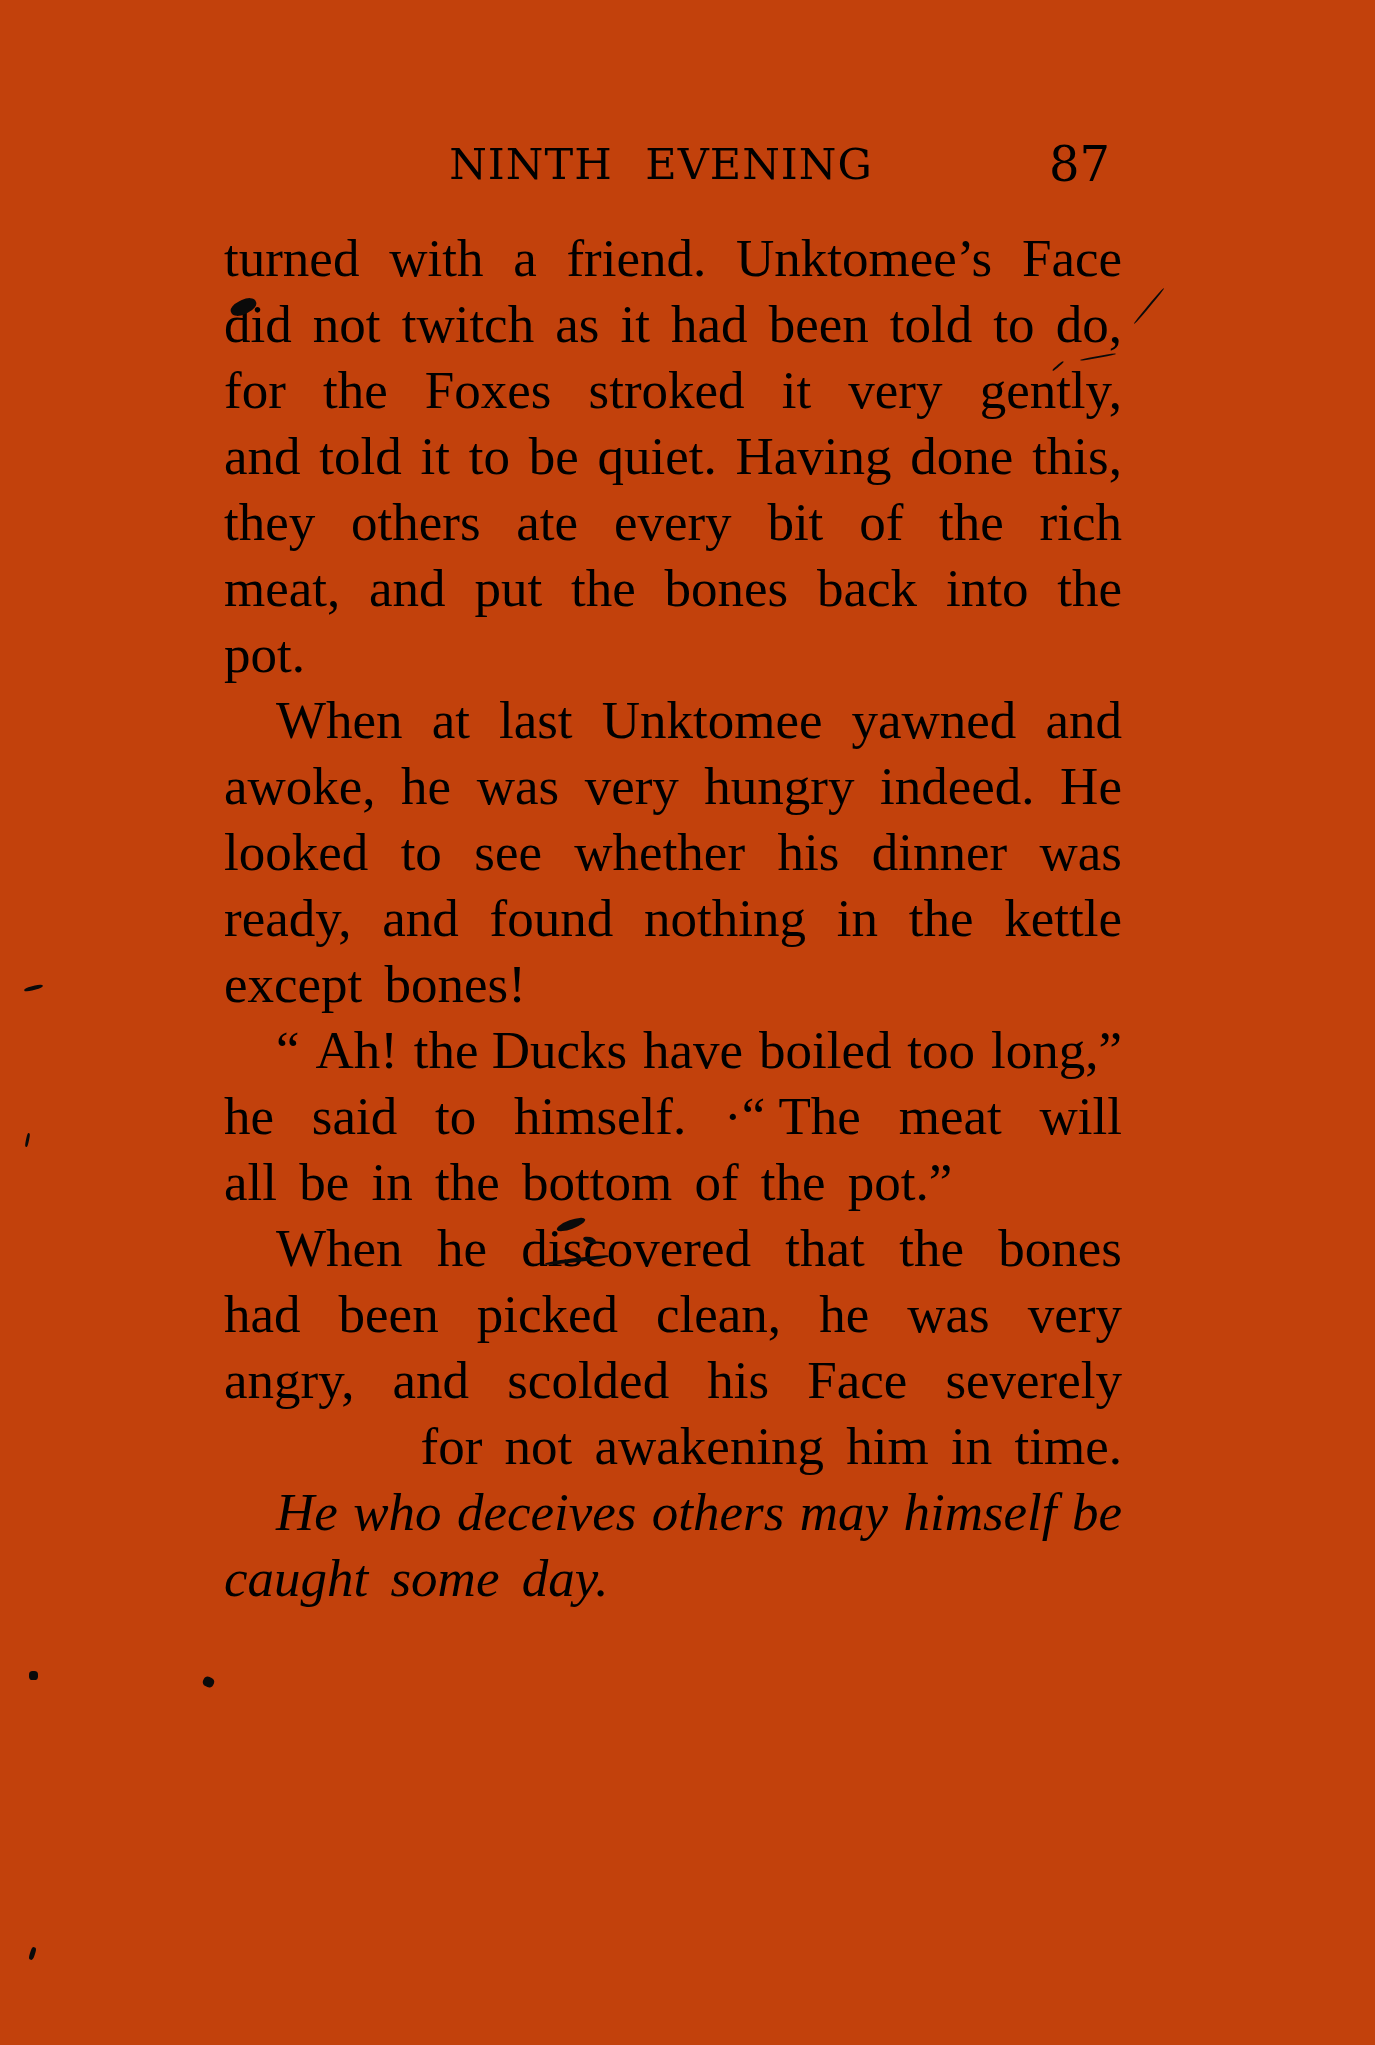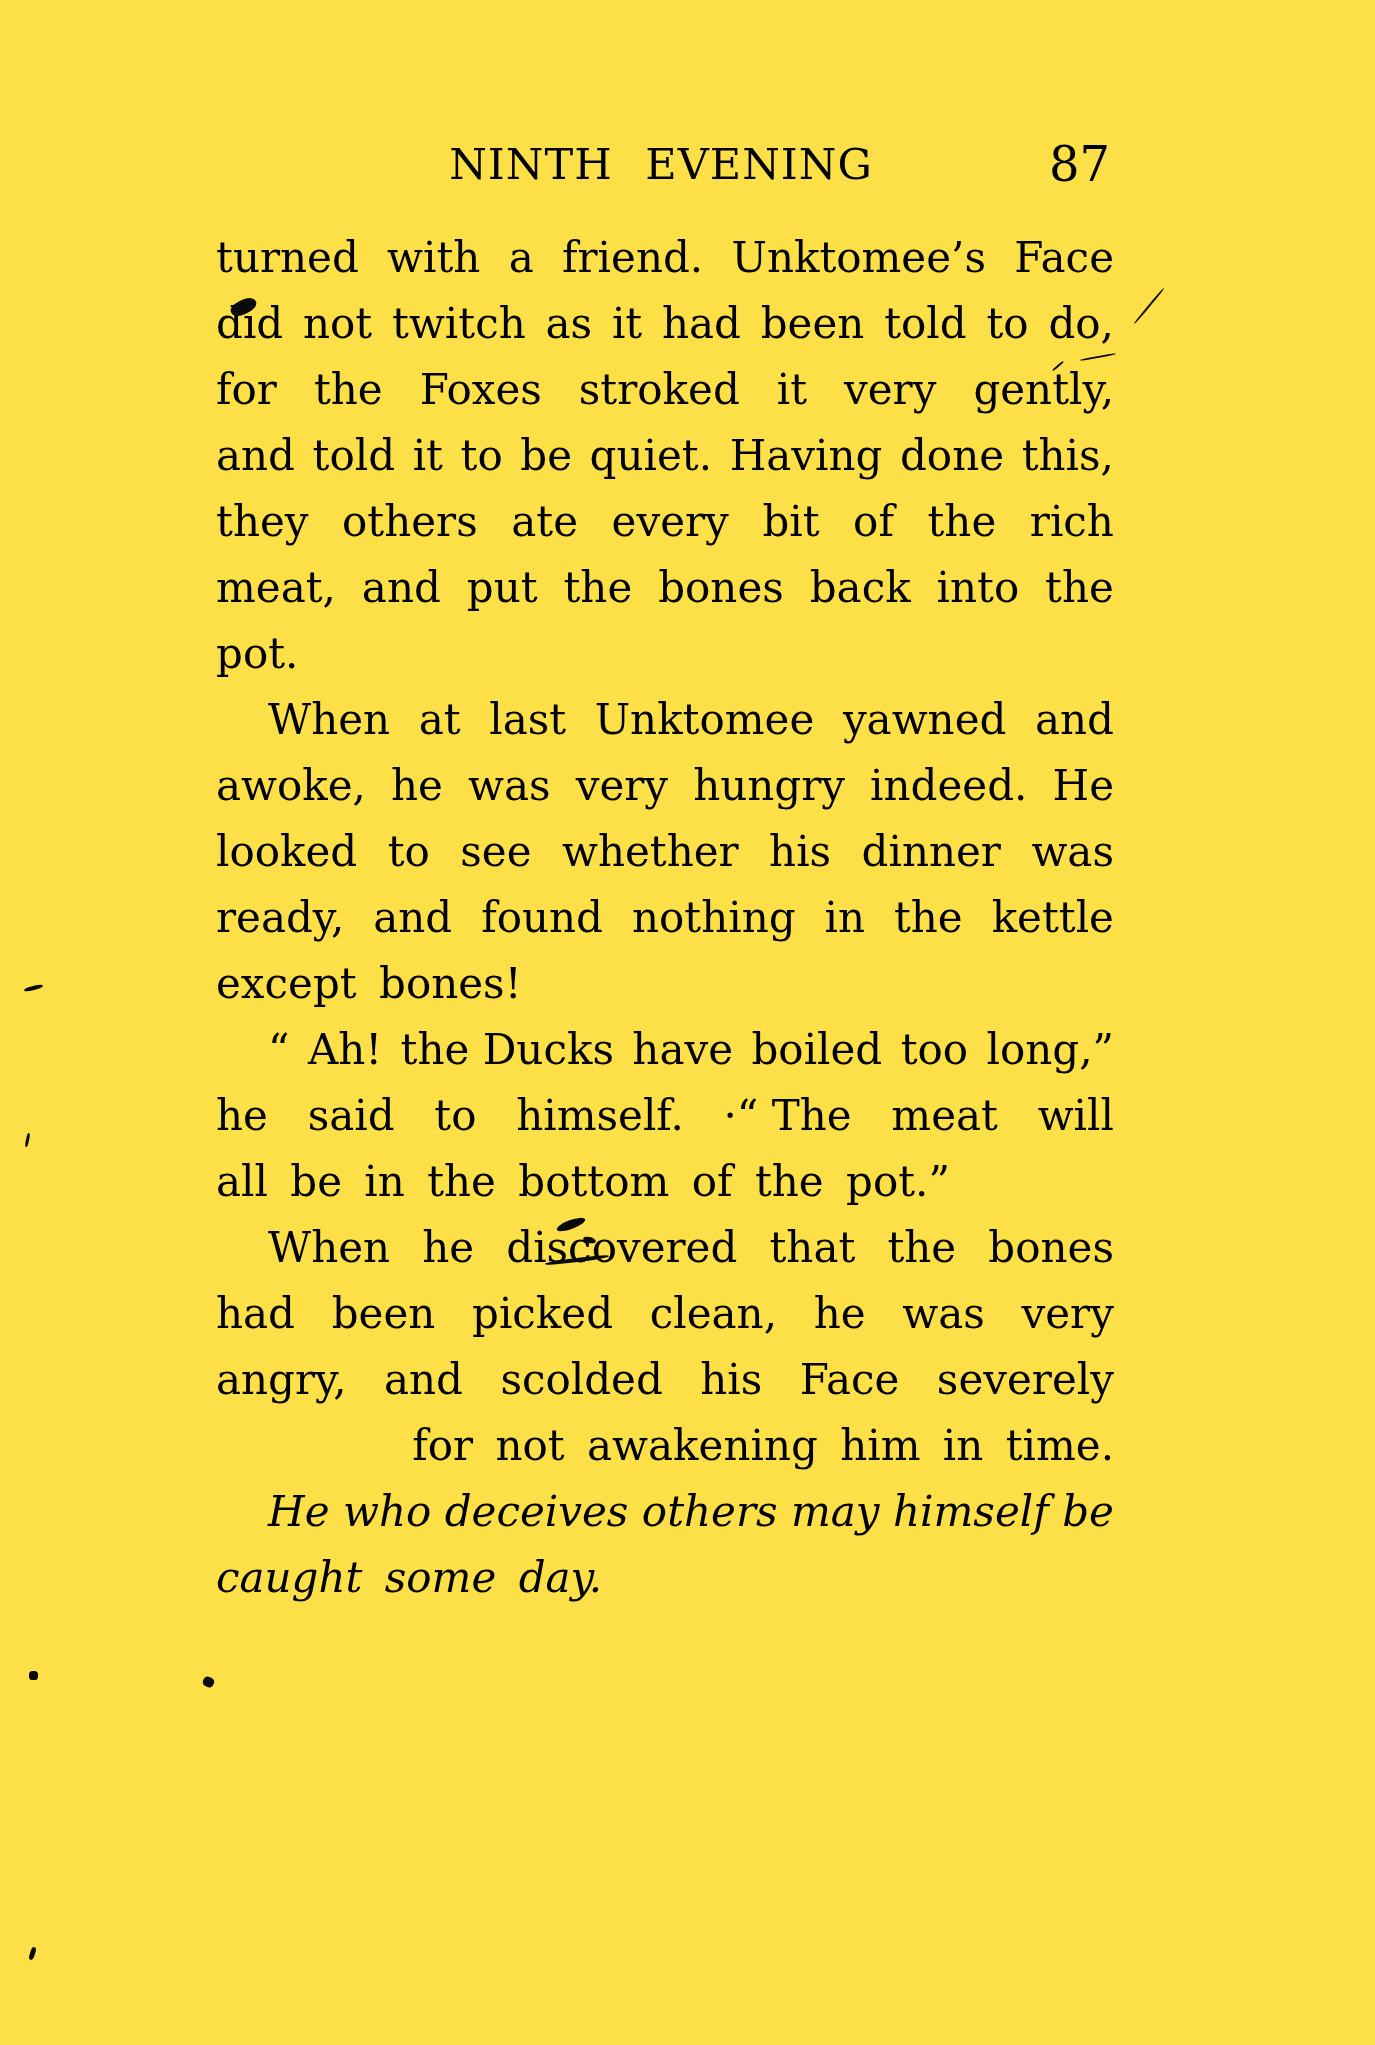--- a/index.html
+++ b/index.html
@@ -1,33 +1,33 @@
 <!DOCTYPE html>
 <html><head>
 <meta charset="utf-8">
 <style>
   html,body{margin:0;padding:0;background:#ffffff;}
   .page{
     position:relative;
     width:1375px;height:2045px;
-    background:#fde047;
+    background:#c2410c;
     color:#000;
     font-family:"DejaVu Serif", serif;
     overflow:hidden;
   }
   .header{position:absolute;top:138px;left:212px;width:898px;height:52px;}
   .title{
     text-align:center;font-size:43px;line-height:52px;
     letter-spacing:1px;word-spacing:18px;font-weight:normal;
   }
   .pagenum{position:absolute;right:0;top:0;font-size:48px;line-height:52px;}
   .body{position:absolute;top:225px;left:212px;width:898px;height:1400px;}
   .line{
-    position:absolute;left:4px;width:100%;height:66px;line-height:66px;
-    font-size:42px;white-space:nowrap;word-spacing:9px;box-sizing:border-box;
+    position:absolute;left:12px;width:100%;height:66px;line-height:66px;
+    font-size:53px;white-space:nowrap;word-spacing:9px;box-sizing:border-box;font-family:Liberation Serif, serif;
   }
   .line.just{display:flex;justify-content:space-between;word-spacing:0;}
   .line.ind{padding-left:52px;}
   .line.it{font-style:italic;}
   .artifact{position:absolute;background:#0a0a0a;}
 </style>
 </head>
 <body>
 
 <div class="page">

